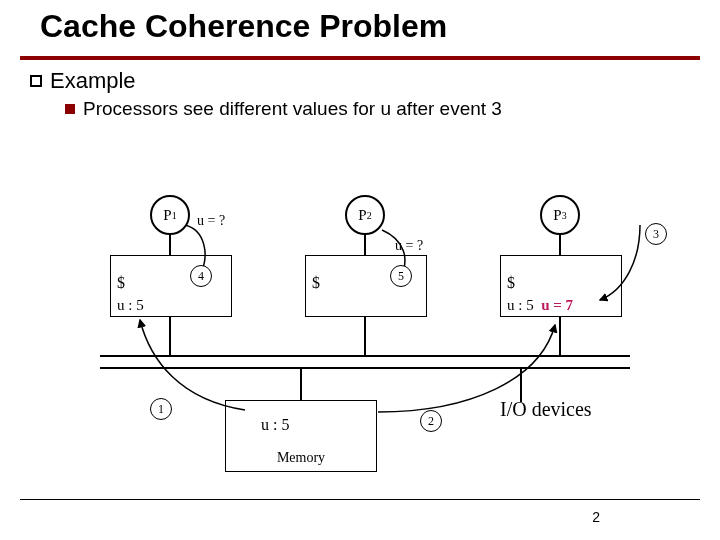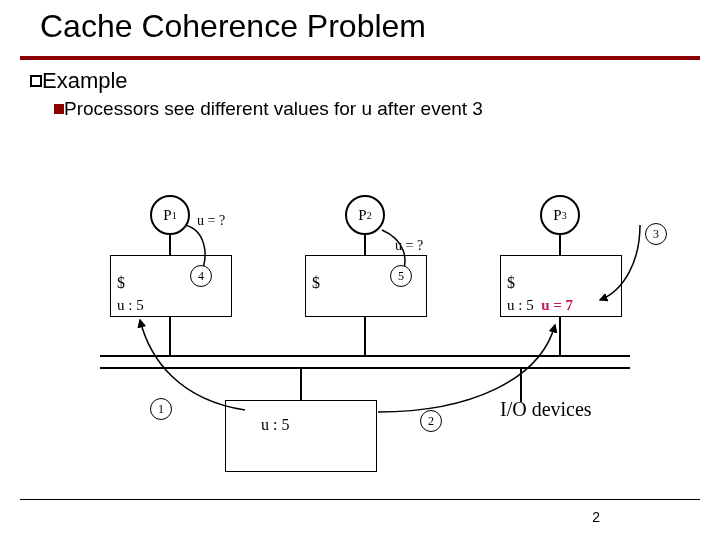--- a/index.html
+++ b/index.html
@@ -16,46 +16,47 @@
   .slide {
     position: relative;
     width: 720px;
     height: 540px;
   }
   .title {
     position: absolute;
     left: 40px;
     top: 8px;
     font-size: 32px;
-    font-weight: 400;
+    font-weight: 700;
   }
   .hr-red {
     position: absolute;
     left: 20px;
     right: 20px;
     top: 56px;
     height: 4px;
     background: #8b0000;
   }
   .bullet-row {
     position: absolute;
     display: flex;
     align-items: center;
+    gap: 8px;
   }
   .sq-open {
     width: 12px; height: 12px;
     border: 2px solid #000;
     box-sizing: border-box;
   }
   .sq-red {
     width: 10px; height: 10px;
     background: #8b0000;
   }
   #b1 { left: 30px; top: 68px; font-size: 22px; }
-  #b2 { left: 54px; top: 98px; font-size: 19px; }
+  #b2 { left: 65px; top: 98px; font-size: 19px; }
 
   .diagram {
     position: absolute;
     left: 0; top: 0; right: 0; bottom: 0;
     font-family: "Times New Roman", serif;
   }
 
   .proc {
     position: absolute;
     width: 36px; height: 36px;
@@ -223,20 +224,21 @@
     <div class="wire-v" style="left:364px; top:315px; height:40px;"></div>
     <div class="wire-v" style="left:559px; top:315px; height:40px;"></div>
 
     <div class="bus" style="left:100px; width:530px; top:355px;"></div>
 
     <div class="wire-v" style="left:300px; top:367px; height:35px;"></div>
     <div class="wire-v" style="left:520px; top:367px; height:35px;"></div>
 
     <div class="mem" style="left:225px; top:400px;">
       <div class="line">u : 5</div>
+      <div class="caption">Memory</div>
     </div>
 
     <div class="io-label" style="left:500px; top:398px;">I/O devices</div>
 
     <div class="label" style="left:197px; top:213px;">u = ?</div>
     <div class="label" style="left:395px; top:238px;">u = ?</div>
 
     <div class="arc">
       <svg style="left:0; top:0;" width="720" height="540">
         <defs>

